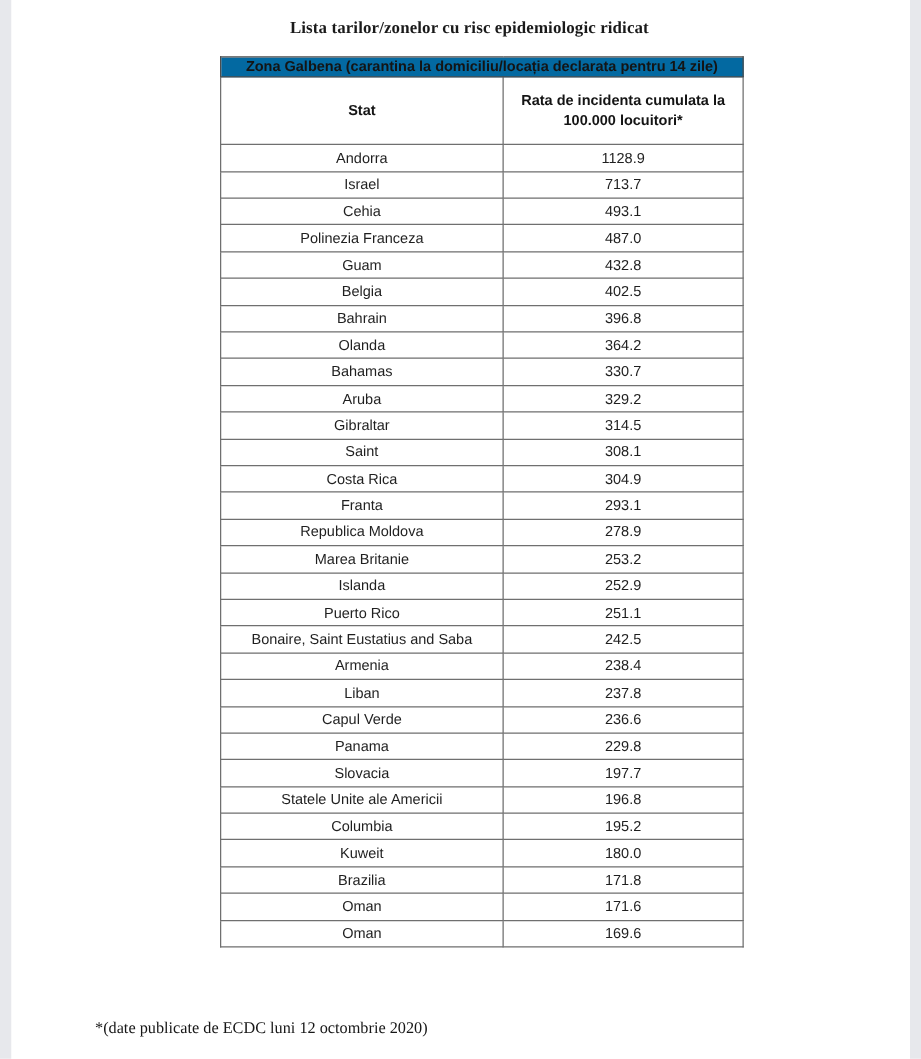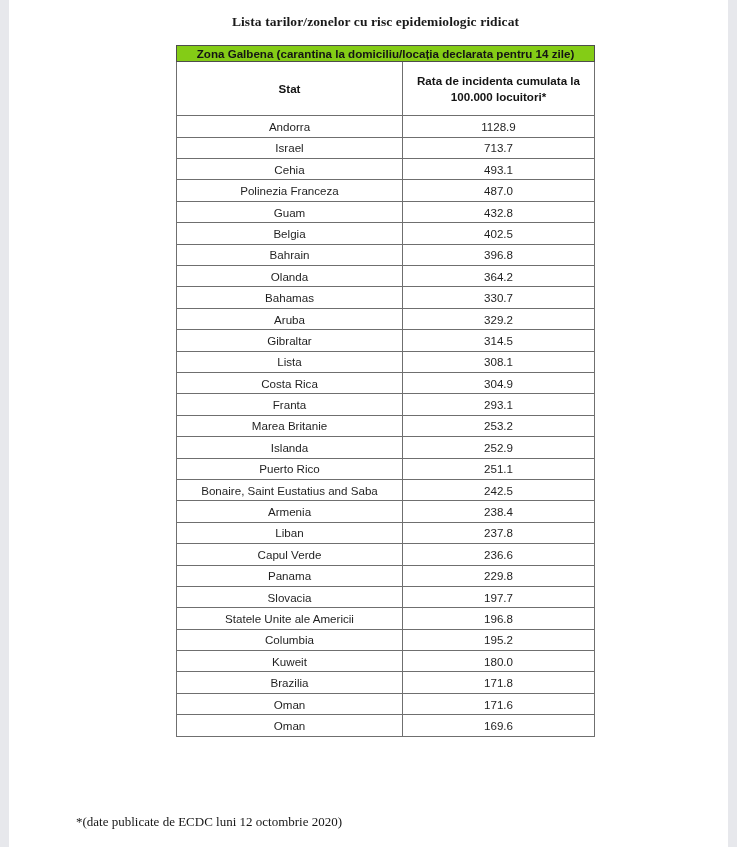--- a/index.html
+++ b/index.html
@@ -71,21 +71,21 @@
   }
 
   table.risk-table td,
   table.risk-table th {
     border: 1.3px solid #6f6f6f;
     padding: 0;
     vertical-align: middle;
   }
 
   .zone-banner {
-    background: #84cc16;
+    background: #0369a1;
     color: #141414;
     font-weight: bold;
     font-size: 11.6px;
     line-height: 1.32;
     text-align: center;
     padding: 5px 8px 6px 8px;
     border: 1.6px solid #4d4d4d !important;
   }
 
   .col-head {
@@ -188,30 +188,34 @@
           </tr>
           <tr>
             <td>Aruba</td>
             <td>329.2</td>
           </tr>
           <tr>
             <td>Gibraltar</td>
             <td>314.5</td>
           </tr>
           <tr>
-            <td>Lista</td>
+            <td>Saint</td>
             <td>308.1</td>
           </tr>
           <tr>
             <td>Costa Rica</td>
             <td>304.9</td>
           </tr>
           <tr>
             <td>Franta</td>
             <td>293.1</td>
+          </tr>
+          <tr>
+            <td>Republica Moldova</td>
+            <td>278.9</td>
           </tr>
           <tr>
             <td>Marea Britanie</td>
             <td>253.2</td>
           </tr>
           <tr>
             <td>Islanda</td>
             <td>252.9</td>
           </tr>
           <tr>

